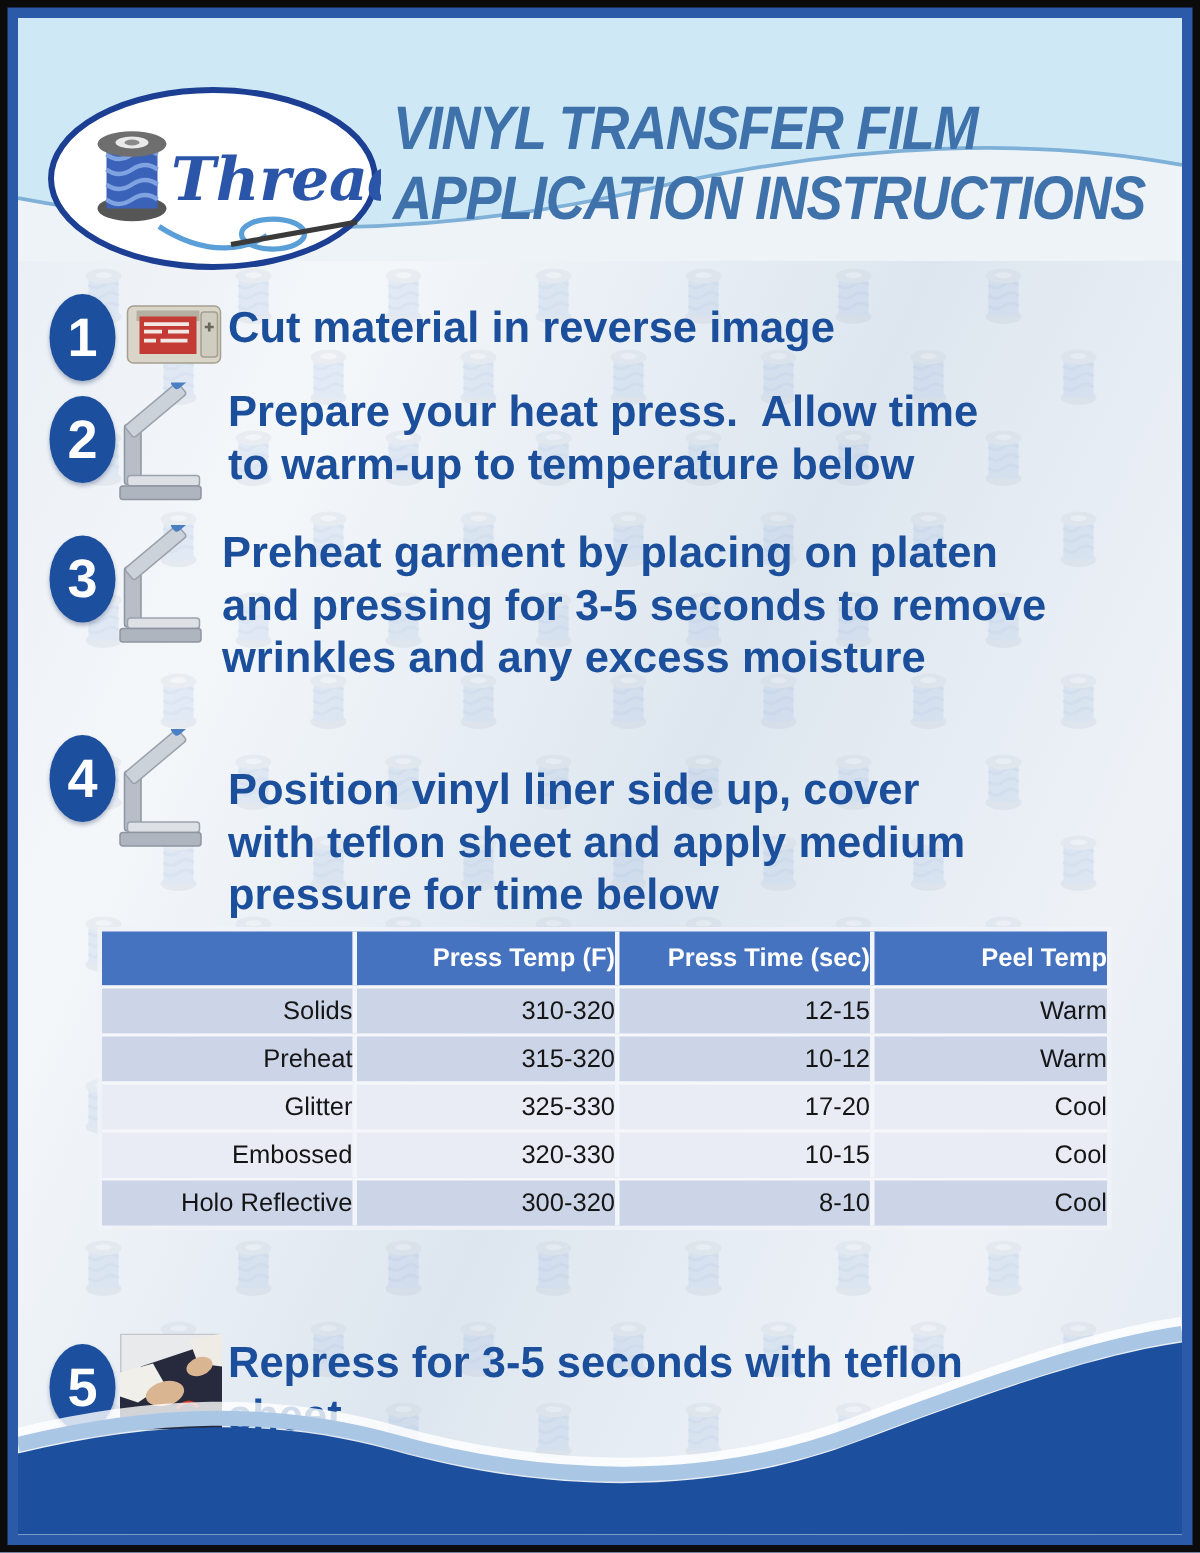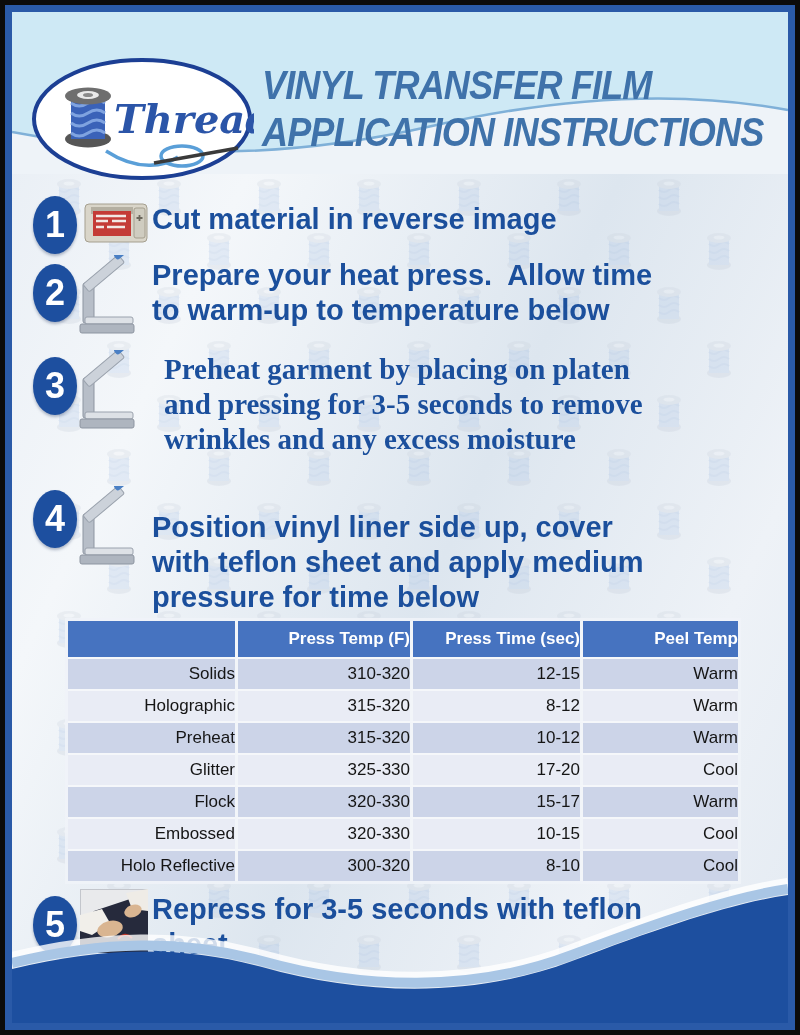--- a/index.html
+++ b/index.html
@@ -838,21 +838,21 @@
       </div>
     <svg class="step-icon" style="left:64px;top:338px;" width="64" height="82" viewBox="0 0 64 82">
       <rect x="7" y="28" width="11" height="40" rx="2" fill="#b7bec8" stroke="#8d95a1"></rect>
       <g transform="rotate(-40 13 32)">
         <rect x="10" y="26" width="46" height="10" rx="2" fill="#ccd2da" stroke="#9aa2ad"></rect>
         <rect x="52" y="23" width="11" height="7" rx="2.5" fill="#4a7fc4"></rect>
       </g>
       <rect x="9" y="62" width="48" height="7" rx="2" fill="#dde1e6" stroke="#9aa2ad"></rect>
       <rect x="4" y="69" width="54" height="9" rx="2" fill="#aeb5bf" stroke="#8d95a1"></rect>
     </svg>
-    <div class="step-text" style="left:152px;top:340px;font-family:Liberation Serif, serif;">Preheat garment by placing on platen
+    <div class="step-text" style="left:136px;top:340px;">Preheat garment by placing on platen
 and pressing for 3-5 seconds to remove
 wrinkles and any excess moisture</div>
 
     <div class="step-badge" style="left:21px;top:478px;">
       <span>4</span>
       </div>
     <svg class="step-icon" style="left:64px;top:474px;" width="64" height="82" viewBox="0 0 64 82">
       <rect x="7" y="28" width="11" height="40" rx="2" fill="#b7bec8" stroke="#8d95a1"></rect>
       <g transform="rotate(-40 13 32)">
         <rect x="10" y="26" width="46" height="10" rx="2" fill="#ccd2da" stroke="#9aa2ad"></rect>
@@ -880,43 +880,31 @@
             <th>Peel Temp</th>
           </tr>
         </thead>
       <tbody>
           <tr class="odd">
             <td>Solids</td>
             <td>310-320</td>
             <td>12-15</td>
             <td>Warm</td>
           </tr>
-          <tr class="even">
-            <td>Holographic</td>
-            <td>315-320</td>
-            <td>8-12</td>
-            <td>Warm</td>
-          </tr>
           <tr class="odd">
             <td>Preheat</td>
             <td>315-320</td>
             <td>10-12</td>
             <td>Warm</td>
           </tr>
           <tr class="even">
             <td>Glitter</td>
             <td>325-330</td>
             <td>17-20</td>
             <td>Cool</td>
-          </tr>
-          <tr class="odd">
-            <td>Flock</td>
-            <td>320-330</td>
-            <td>15-17</td>
-            <td>Warm</td>
           </tr>
           <tr class="even">
             <td>Embossed</td>
             <td>320-330</td>
             <td>10-15</td>
             <td>Cool</td>
           </tr>
           <tr class="odd">
             <td>Holo Reflective</td>
             <td>300-320</td>

